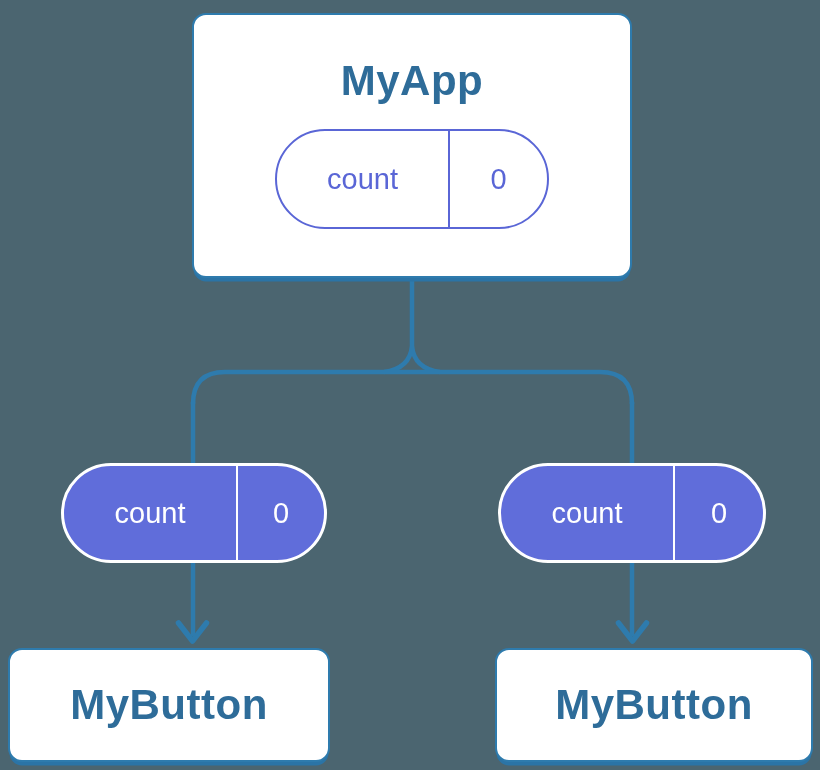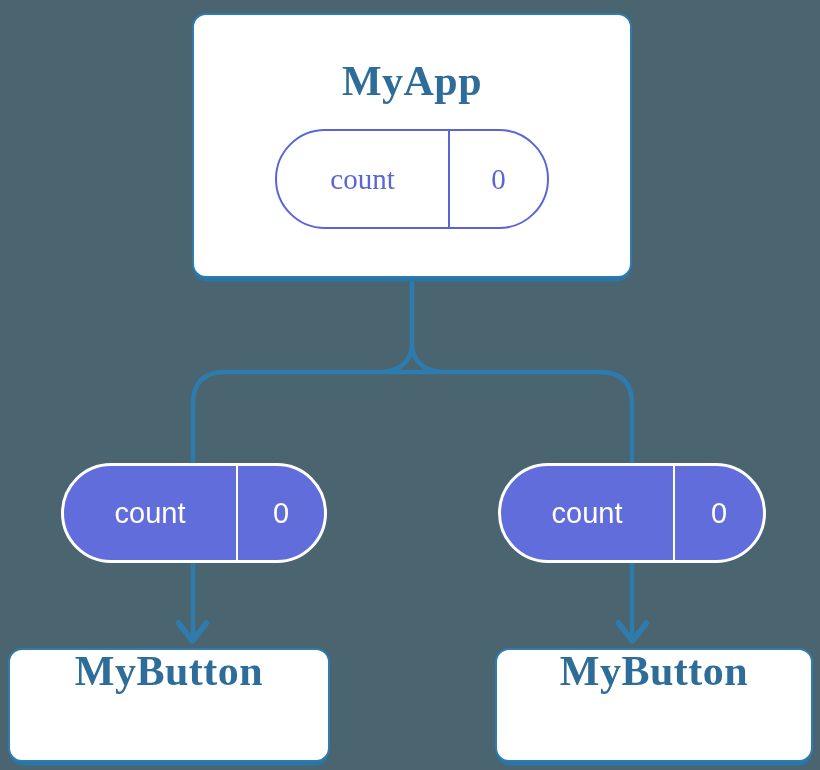--- a/index.html
+++ b/index.html
@@ -45,35 +45,35 @@
   .node{
     position:absolute;
     box-sizing:border-box;
     background:var(--white);
     border:2.5px solid var(--node-border);
     border-radius:14px;
     box-shadow:0 5px 0 -1.5px var(--node-shadow);
     display:flex;
     flex-direction:column;
     align-items:center;
-    font-family:Liberation Serif, serif;
   }
   .node-title{
     color:var(--node-title);
     font-size:42px;
     font-weight:600;
     line-height:1;
     letter-spacing:0.5px;
   }
   .node-parent{
     left:192px; top:13px;
     width:440px; height:265px;
     padding-top:45px;
   }
   .node-child{
+    justify-content:center;
   }
   .node-child-left{ left:8px;  top:648px; width:322px; height:114px; }
   .node-child-right{ left:495px; top:648px; width:318px; height:114px; }
 
   .pill{
     box-sizing:border-box;
     height:100px;
     border-radius:50px;
     display:flex;
     align-items:stretch;

